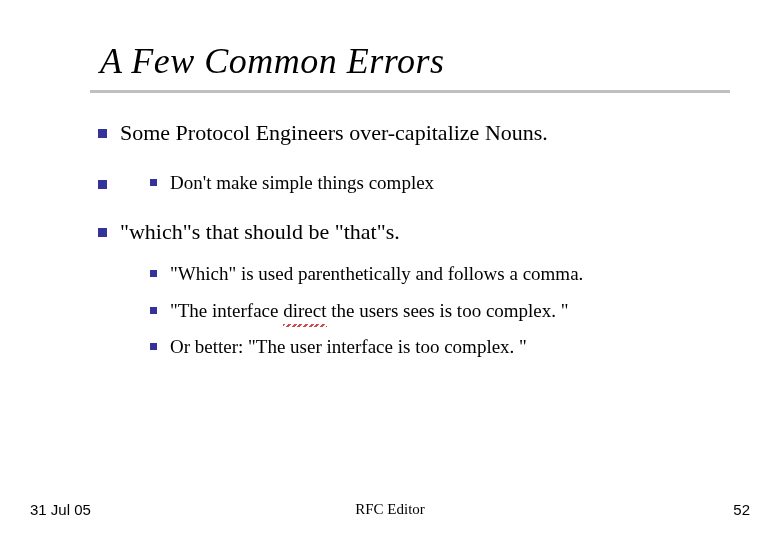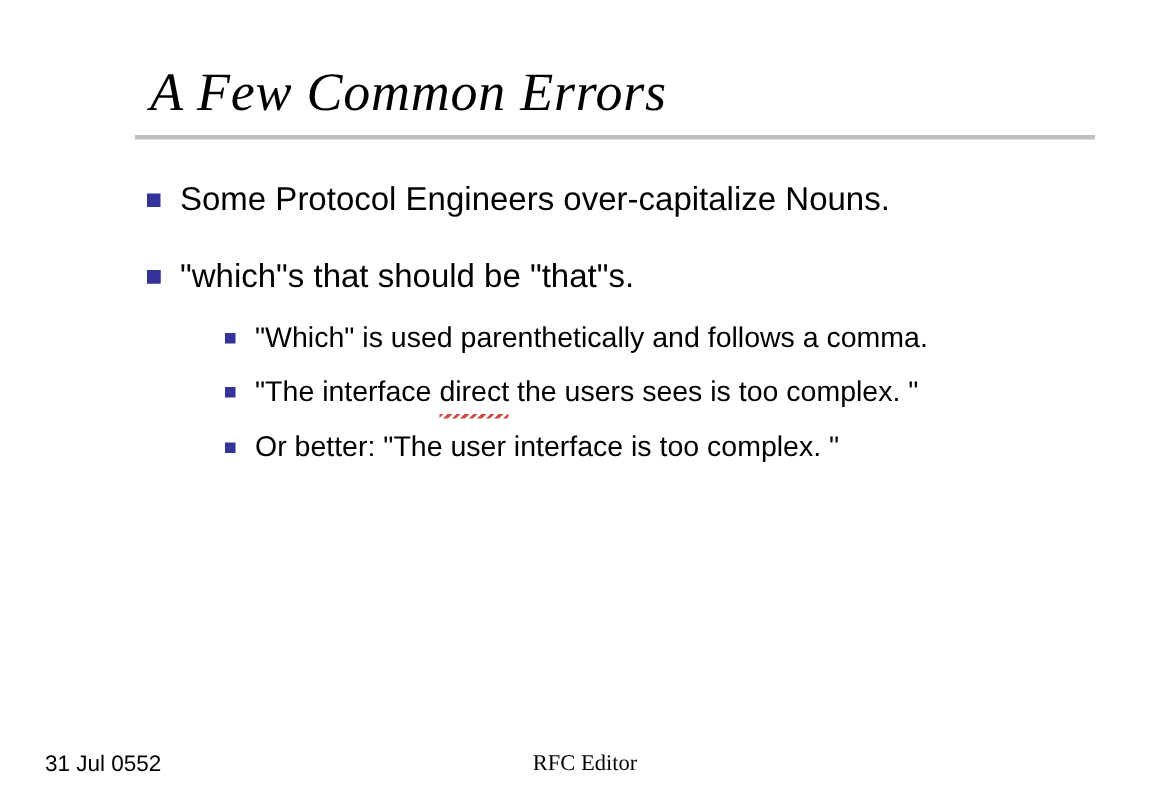--- a/index.html
+++ b/index.html
@@ -1,47 +1,52 @@
 <!DOCTYPE html>
 <html><head>
 <meta charset="utf-8">
 <style>
   * { margin: 0; padding: 0; box-sizing: border-box; }
   html, body { width: 780px; height: 540px; background: #fff; font-family: Verdana, Geneva, sans-serif; color: #000; }
   .slide { position: relative; width: 780px; height: 540px; padding: 40px 60px 30px 90px; }
   .title { font-family: "Times New Roman", Times, serif; font-size: 36px; font-style: italic; letter-spacing: 0.5px; margin-bottom: 8px; margin-left: 10px; }
   .rule { height: 3px; background: #c0c0c0; width: 640px; margin-left: 0; margin-bottom: 25px; }
-  .lvl1 { list-style: none; padding-left: 30px; }
+  .lvl1 { list-style: none; padding-left: 30px; font-family: Liberation Serif, serif; }
   .lvl1 > li { position: relative; font-size: 22px; margin-bottom: 20px; line-height: 1.4; }
   .lvl1 > li::before { content: ""; position: absolute; left: -22px; top: 11px; width: 9px; height: 9px; background: #333399; }
   .lvl2 { list-style: none; padding-left: 50px; margin-top: 12px; }
   .lvl2 > li { position: relative; font-size: 19px; margin-bottom: 8px; line-height: 1.5; }
   .lvl2 > li::before { content: ""; position: absolute; left: -20px; top: 10px; width: 7px; height: 7px; background: #333399; }
   .wave { position: relative; display: inline-block; }
   .wave::after { content: ""; position: absolute; left: 0; right: 0; bottom: -2px; height: 3px;
     background: repeating-linear-gradient(135deg, #d24a4a 0 2px, transparent 2px 4px);
   }
   .indent-that { margin-left: 30px; display: block; margin-top: 2px; }
-  .footer { position: absolute; bottom: 22px; left: 30px; right: 30px; display: flex; justify-content: flex-start; font-size: 15px; color: #000; }
+  .footer { position: absolute; bottom: 22px; left: 30px; right: 30px; display: flex; justify-content: space-between; font-size: 15px; color: #000; }
   .footer .date { }
   .footer .center { position: absolute; left: 50%; transform: translateX(-50%); font-family: Liberation Serif, serif; }
   .footer .num { }
 </style>
 </head>
 <body>
 
 <div class="slide">
   <div class="title">A Few Common Errors</div>
   <div class="rule"></div>
 
   <ul class="lvl1">
     <li>
       <span>Some Protocol Engineers over-capitalize Nouns.</span>
     </li>
     <li>
+      <ul class="lvl2">
+        <li>
+          <span>Don't make simple things complex</span>
+        </li>
+      </ul>
     </li>
     <li>
       <span>"which"s that should be "that"s.</span>
       <ul class="lvl2">
         <li>
           <span>"Which" is used parenthetically and follows a comma.</span>
         </li>
         <li>
           <span>"The interface </span><span class="wave">direct</span><span> the users sees is too complex. "</span>
         </li>

